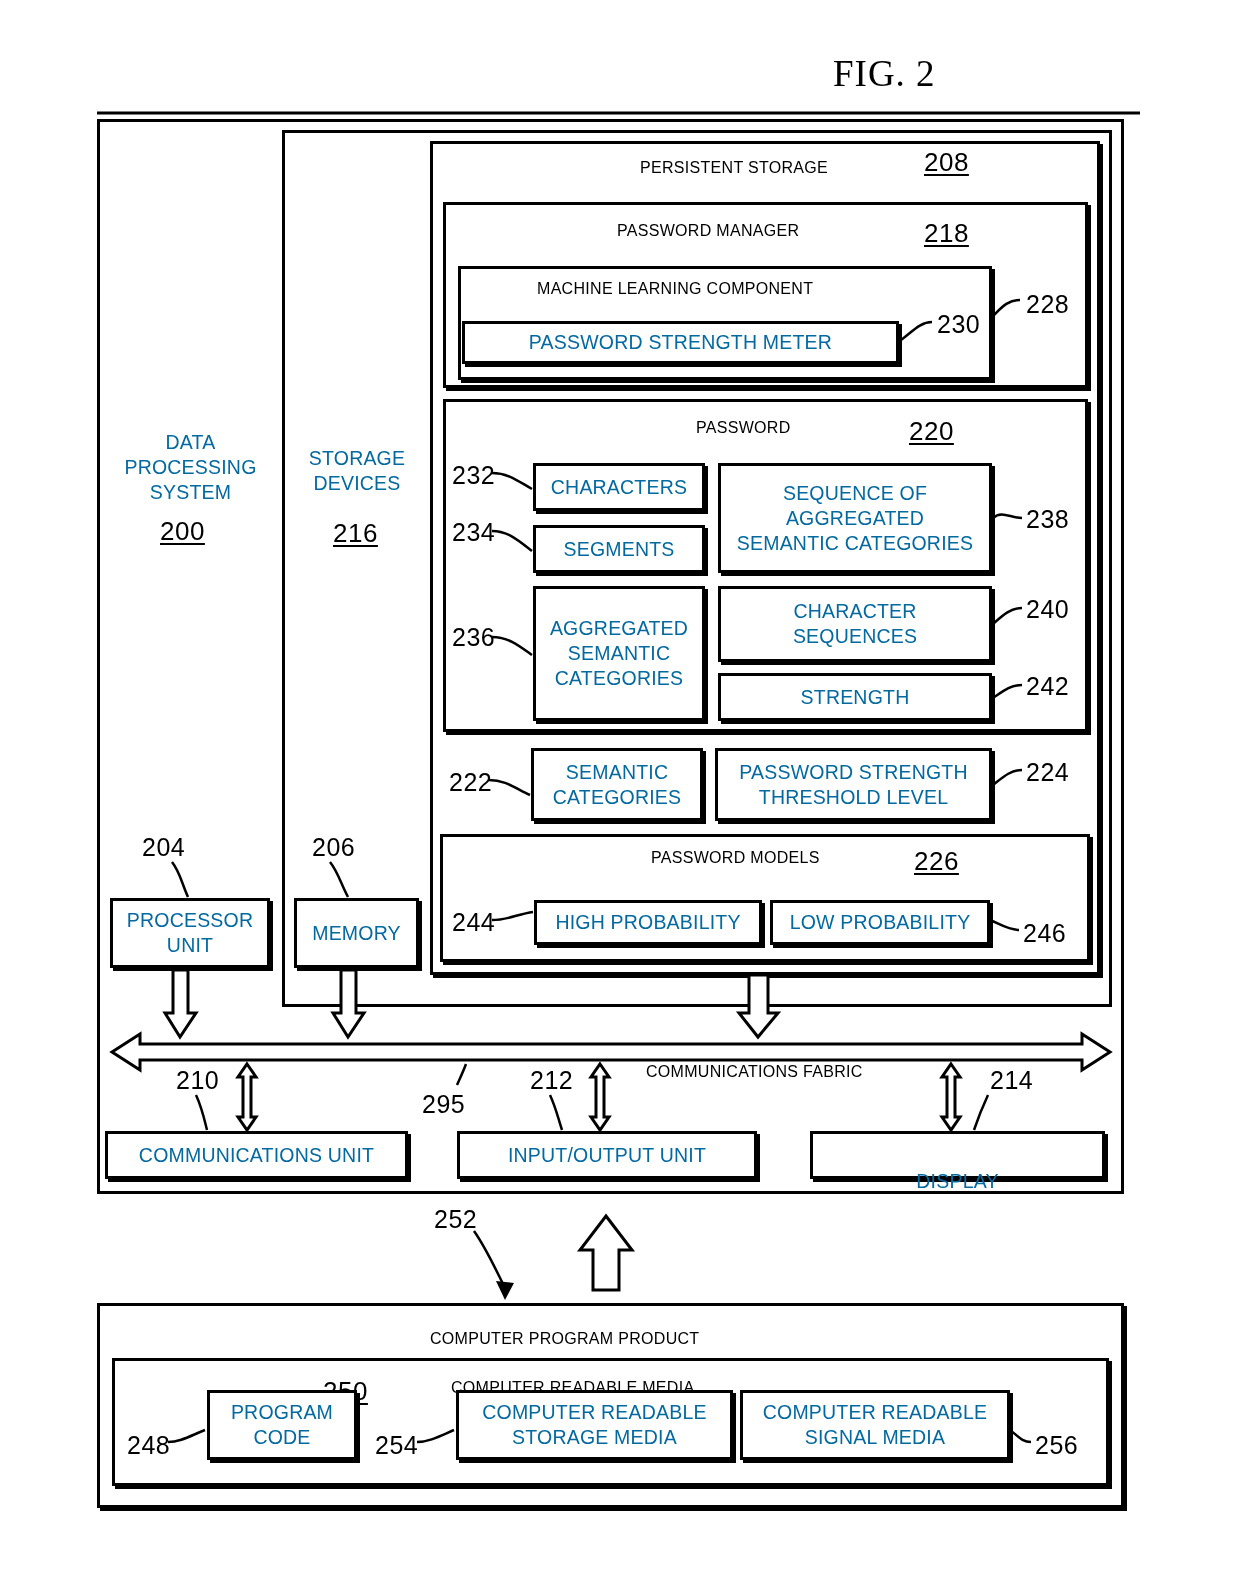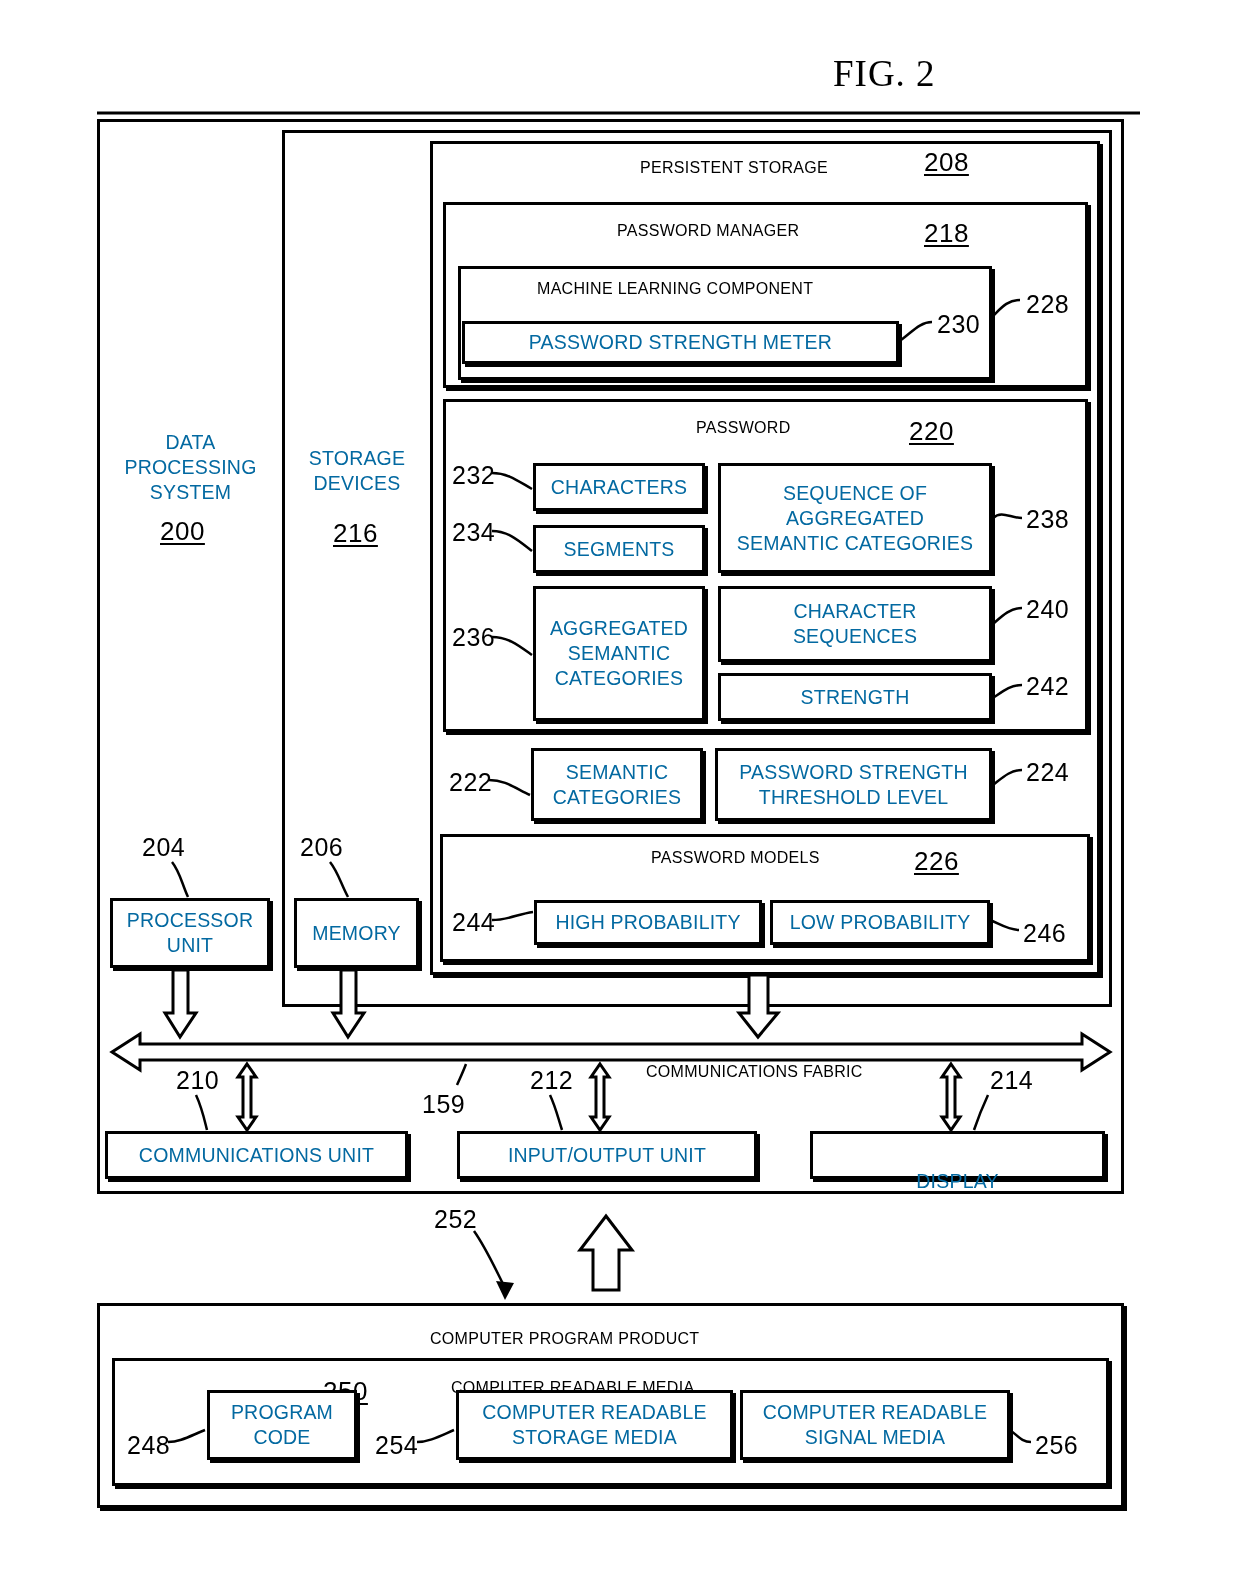--- a/index.html
+++ b/index.html
@@ -173,24 +173,24 @@
   <div class="lbl center-box" style="left:770px; top:900px; width:220px; height:45px;">LOW PROBABILITY</div>
   <div class="refnum" style="left:1023px; top:919px;">246</div>
 
   <div class="box shadow" style="left:110px; top:898px; width:160px; height:70px;"></div>
   <div class="lbl center-box" style="left:110px; top:898px; width:160px; height:70px;">PROCESSOR
 UNIT</div>
   <div class="refnum" style="left:142px; top:833px;">204</div>
 
   <div class="box shadow" style="left:294px; top:898px; width:125px; height:70px;"></div>
   <div class="lbl center-box" style="left:294px; top:898px; width:125px; height:70px;">MEMORY</div>
-  <div class="refnum" style="left:300px; top:833px;">206</div>
+  <div class="refnum" style="left:312px; top:833px;">206</div>
 
   <div class="hdr" style="left:646px; top:1063px;">COMMUNICATIONS FABRIC</div>
-  <div class="refnum" style="left:422px; top:1090px;">159</div>
+  <div class="refnum" style="left:422px; top:1090px;">295</div>
 
   <div class="box shadow" style="left:105px; top:1131px; width:303px; height:48px;"></div>
   <div class="lbl center-box" style="left:105px; top:1131px; width:303px; height:48px;">COMMUNICATIONS UNIT</div>
   <div class="refnum" style="left:176px; top:1066px;">210</div>
 
   <div class="box shadow" style="left:457px; top:1131px; width:300px; height:48px;"></div>
   <div class="lbl center-box" style="left:457px; top:1131px; width:300px; height:48px;">INPUT/OUTPUT UNIT</div>
   <div class="refnum" style="left:530px; top:1066px;">212</div>
 
   <div class="box shadow" style="left:810px; top:1131px; width:295px; height:48px;"></div>

